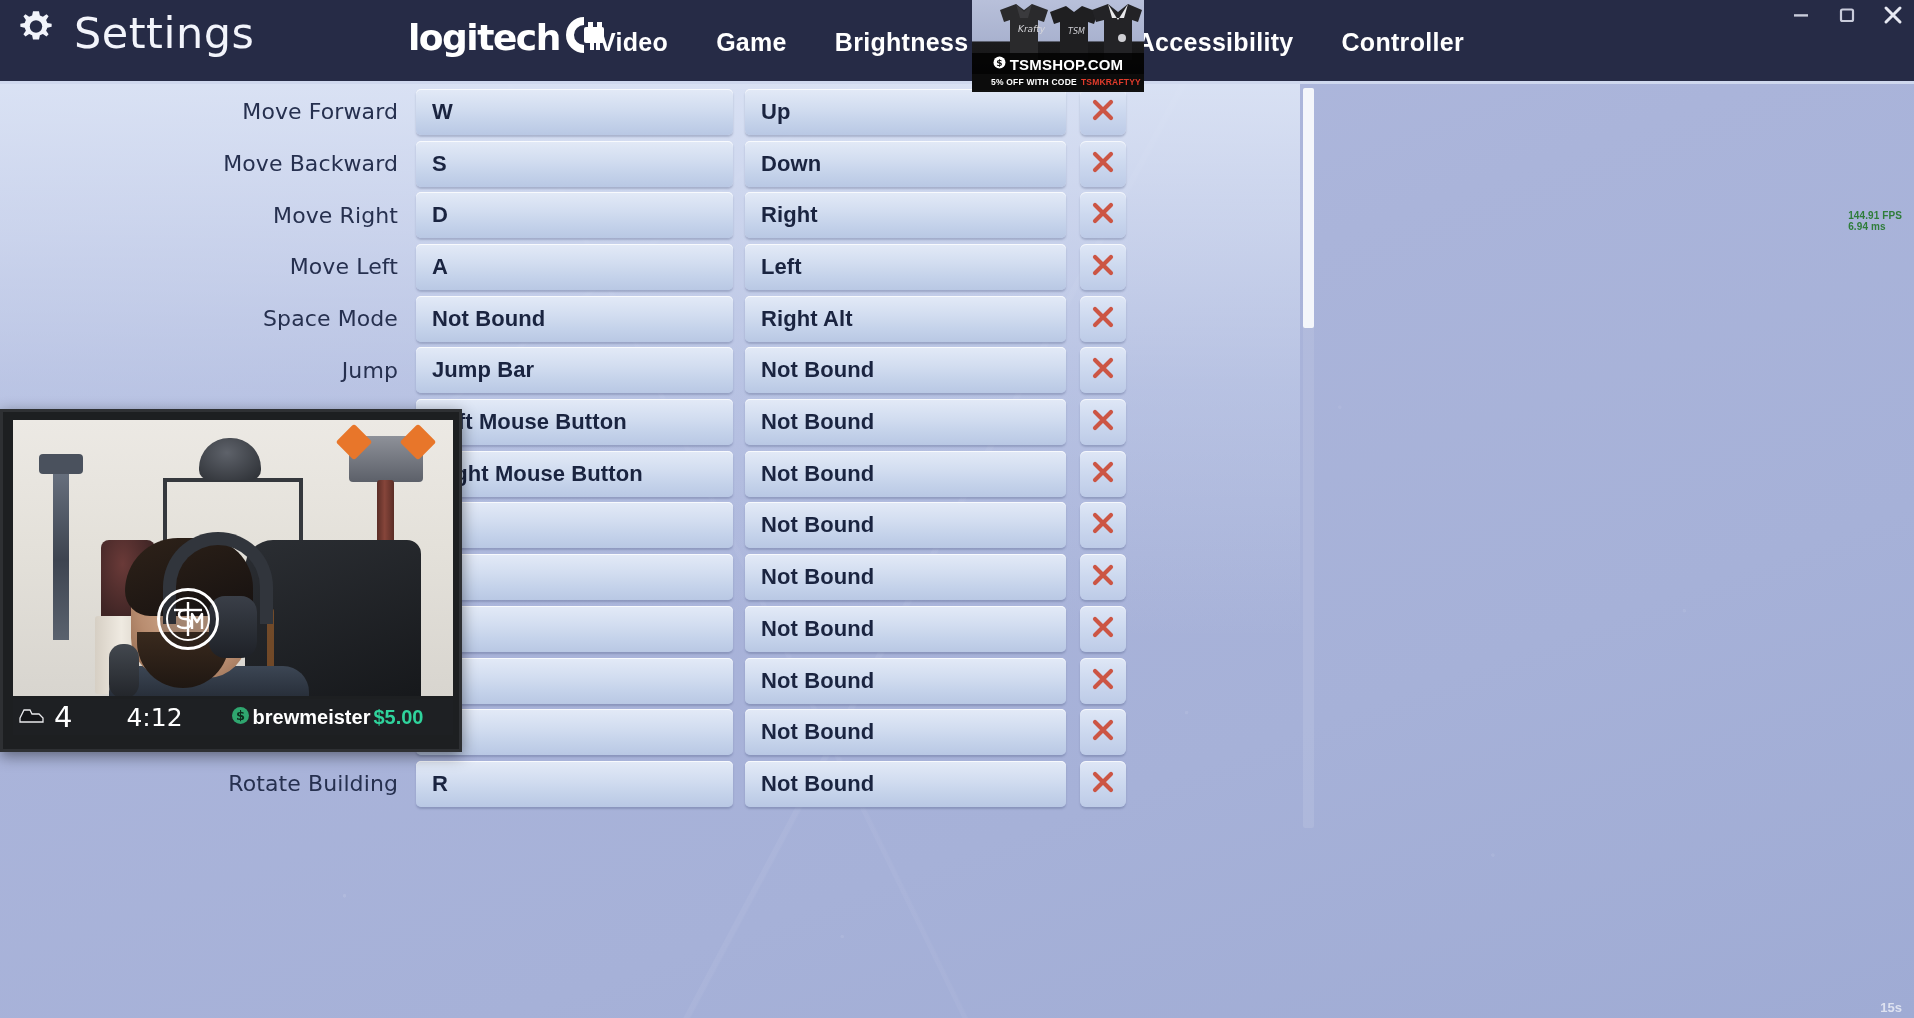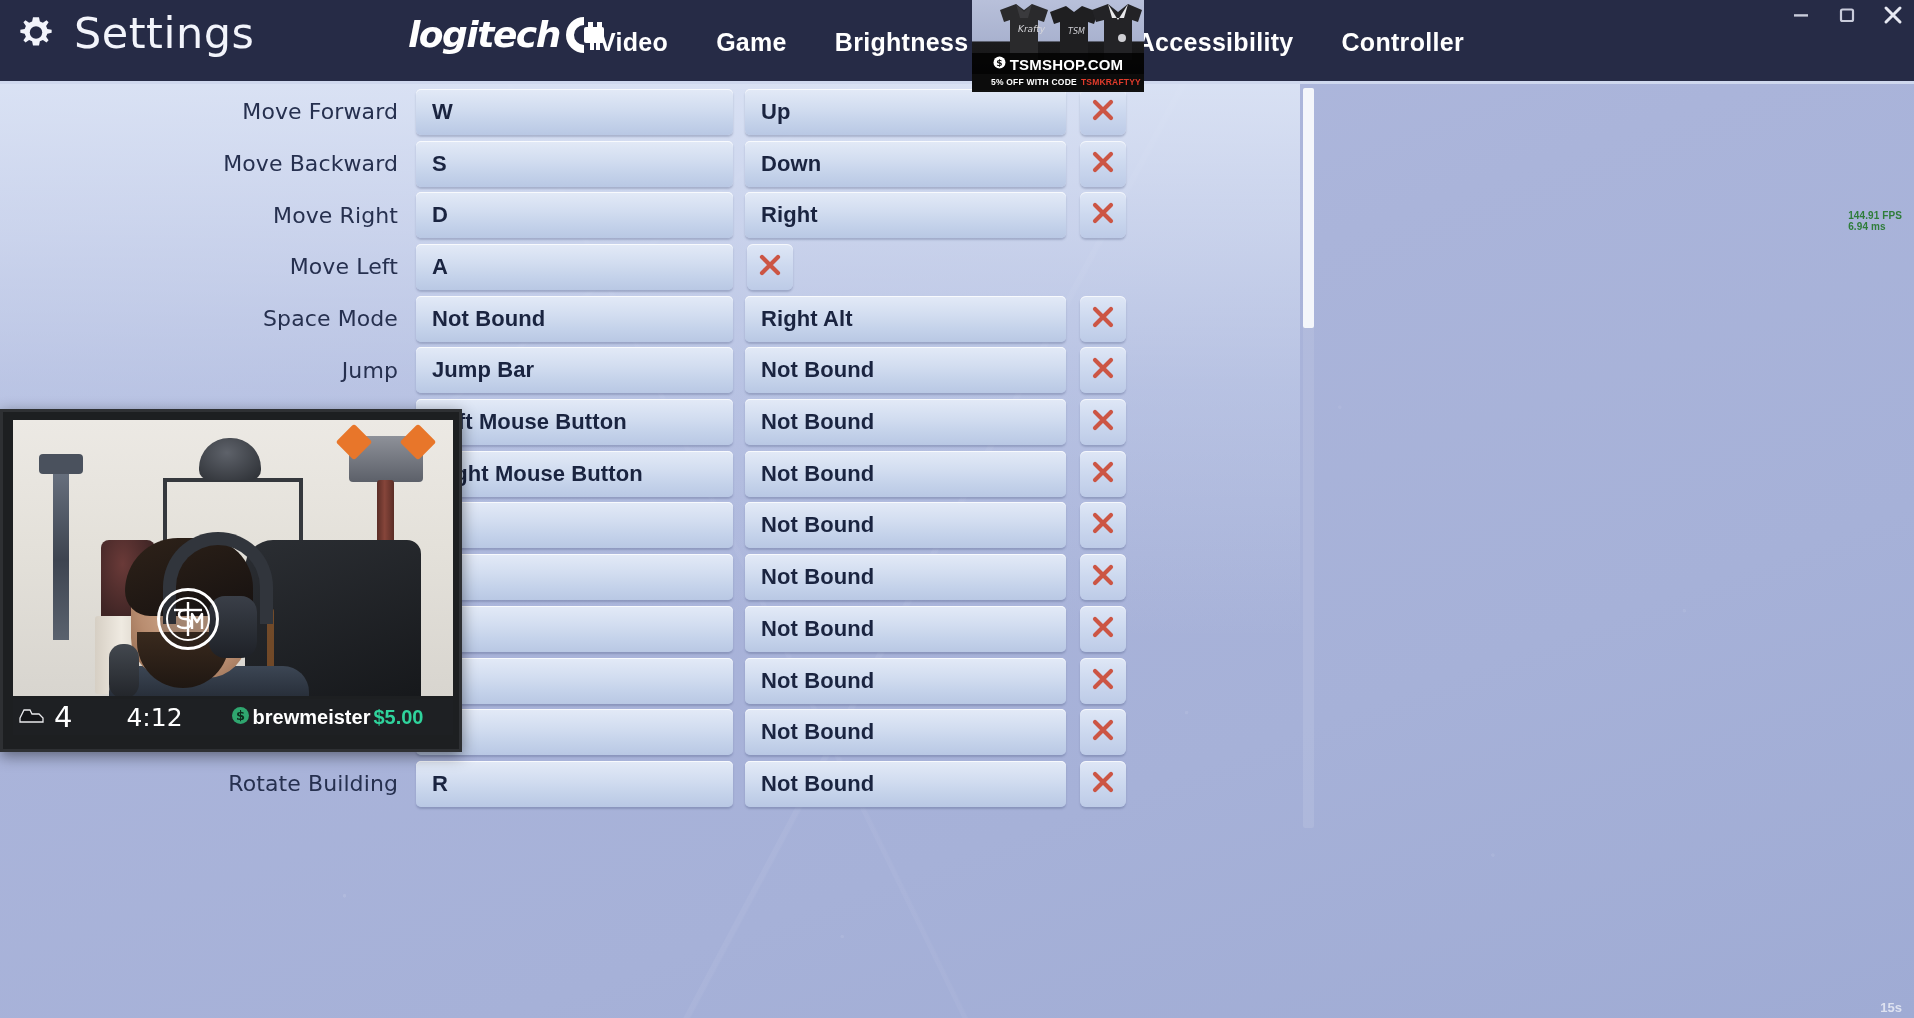--- a/index.html
+++ b/index.html
@@ -40,21 +40,21 @@
 
   
   #topbar {
     position:absolute; left:0; top:0; width:1914px; height:84px;
     background:#262b46;
     border-bottom:3px solid #cfd8ee;
     z-index:30;
   }
   #titlewrap {
     position:absolute; left:14px; top:8px;
-    display:flex; align-items:flex-end; gap:16px;
+    display:flex; align-items:flex-start; gap:16px;
   }
   .gear svg { display:block; }
   #title {
     color:#f2f4fb; font-size:43px; font-weight:400; letter-spacing:.5px;
     font-family:"DejaVu Sans", sans-serif;
   }
 
   #tabs {
     position:absolute; left:575px; top:0; height:84px;
     display:flex; align-items:center; gap:0;
@@ -62,23 +62,22 @@
   .tab {
     color:#ffffff; font-size:25px; font-weight:bold; letter-spacing:.3px;
     padding:0 24px; height:84px; display:flex; align-items:center;
     white-space:nowrap; cursor:pointer;
   }
   .tab.active { color:#ffffff; }
 
   
   #logitech {
     position:absolute; left:408px; top:14px; z-index:40;
-    display:flex; align-items:flex-start; 
+    display:flex; align-items:center; 
     pointer-events:none;
-    font-style:italic;
   }
   #logitext {
     color:#fff; font-size:36px; font-weight:bold; letter-spacing:-1.5px;
     font-family:"DejaVu Sans", sans-serif;
   }
 
   
   #tsmshop {
     position:absolute; left:972px; top:0; width:172px; height:92px; z-index:45;
     background:linear-gradient(180deg,#b8c0da 0%,#a9b2cf 44%,#1b1b1d 46%,#111 100%);
@@ -412,20 +411,21 @@
       <div class="bindbox secondary">Right</div>
       <div class="delbtn">
         <span><svg width="26" height="26" viewBox="0 0 26 26">
             <path d="M5 5 L21 21 M21 5 L5 21" stroke="#cc5544" stroke-width="4.2" stroke-linecap="round"></path>
           </svg></span>
       </div>
     </div>
     <div class="row" style="top: 157.1px;">
       <div class="rowlabel">Move Left</div>
       <div class="bindbox primary">A</div>
+      <div class="bindbox secondary">Left</div>
       <div class="delbtn">
         <span><svg width="26" height="26" viewBox="0 0 26 26">
             <path d="M5 5 L21 21 M21 5 L5 21" stroke="#cc5544" stroke-width="4.2" stroke-linecap="round"></path>
           </svg></span>
       </div>
     </div>
     <div class="row" style="top: 208.8px;">
       <div class="rowlabel">Space Mode</div>
       <div class="bindbox primary">Not Bound</div>
       <div class="bindbox secondary">Right Alt</div>

